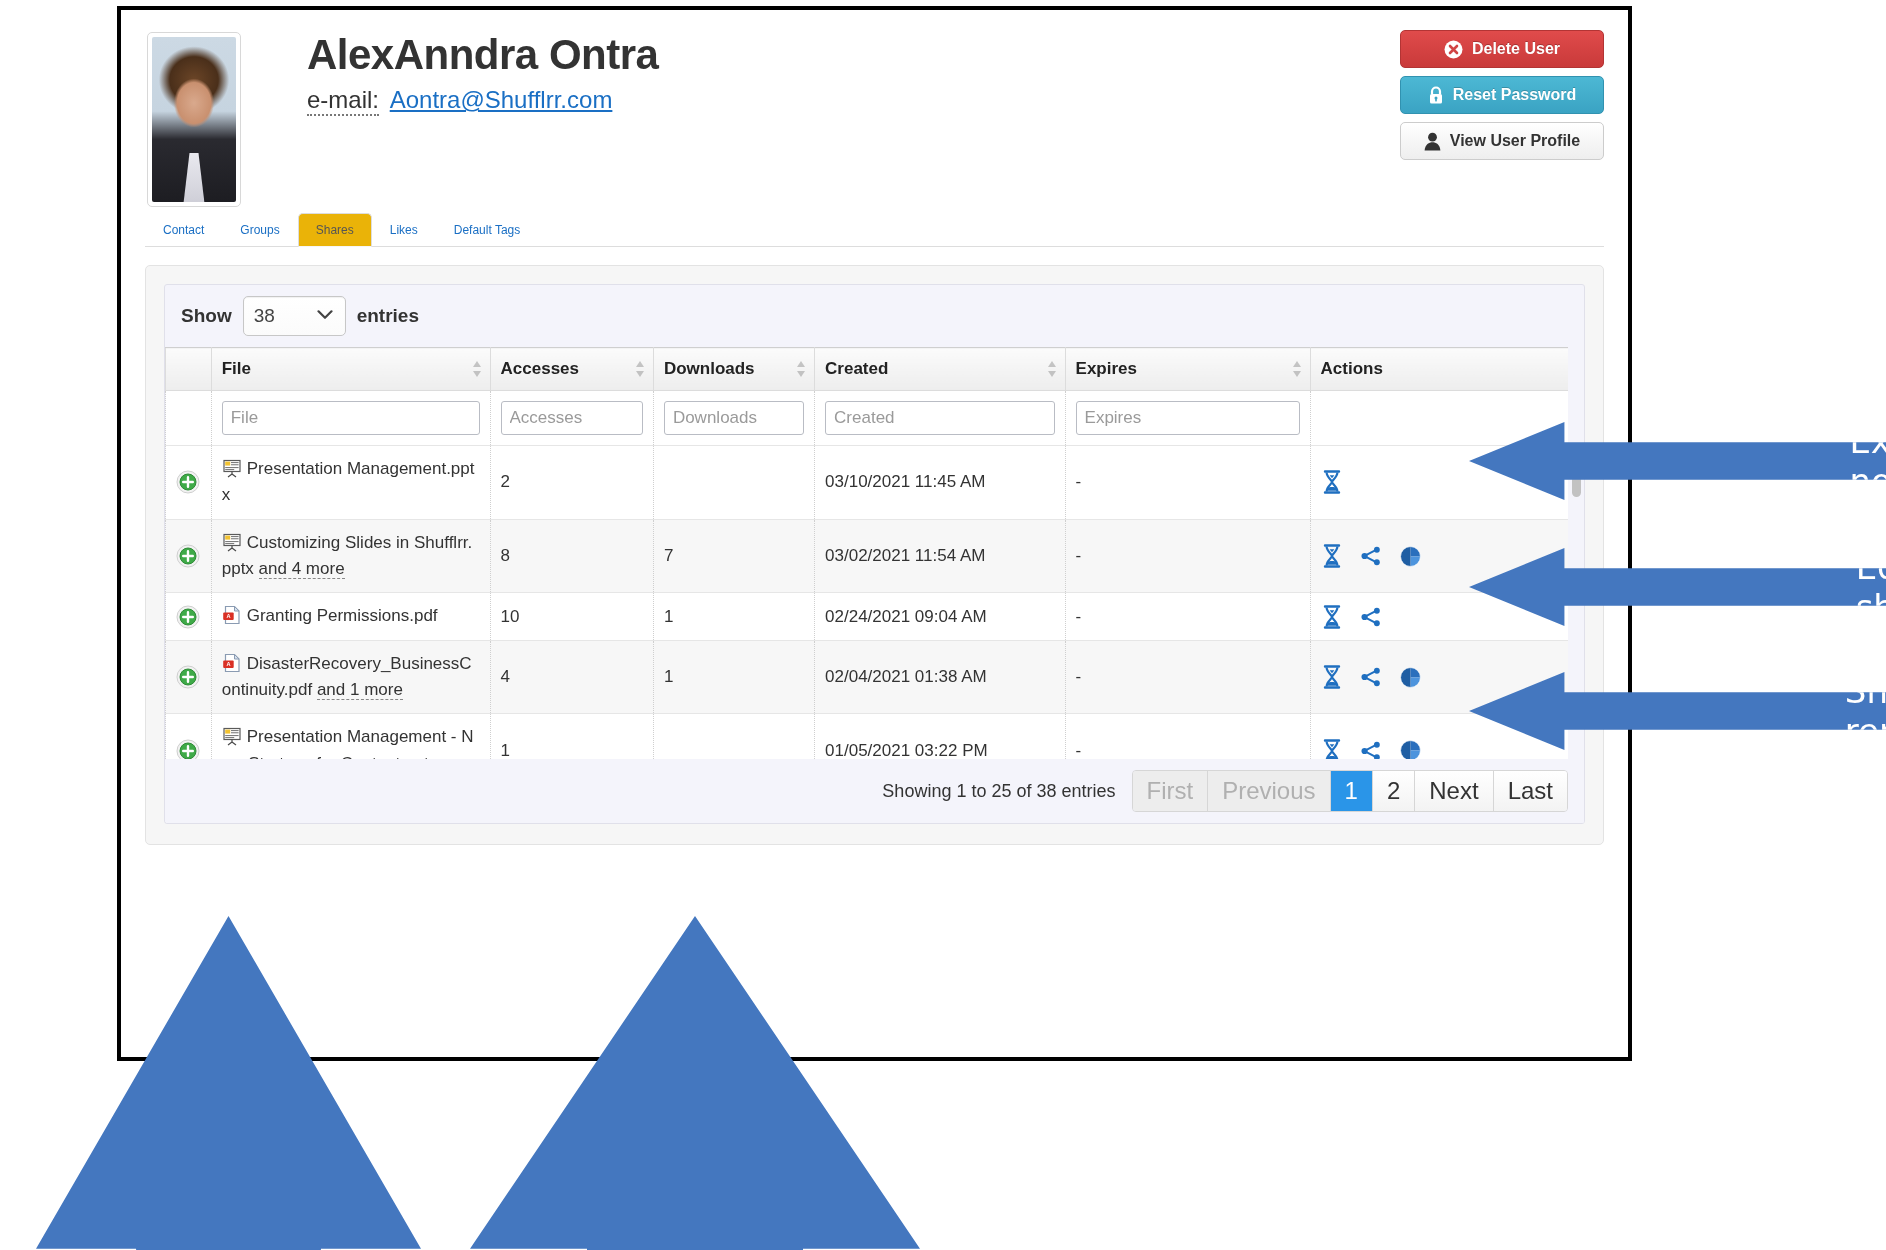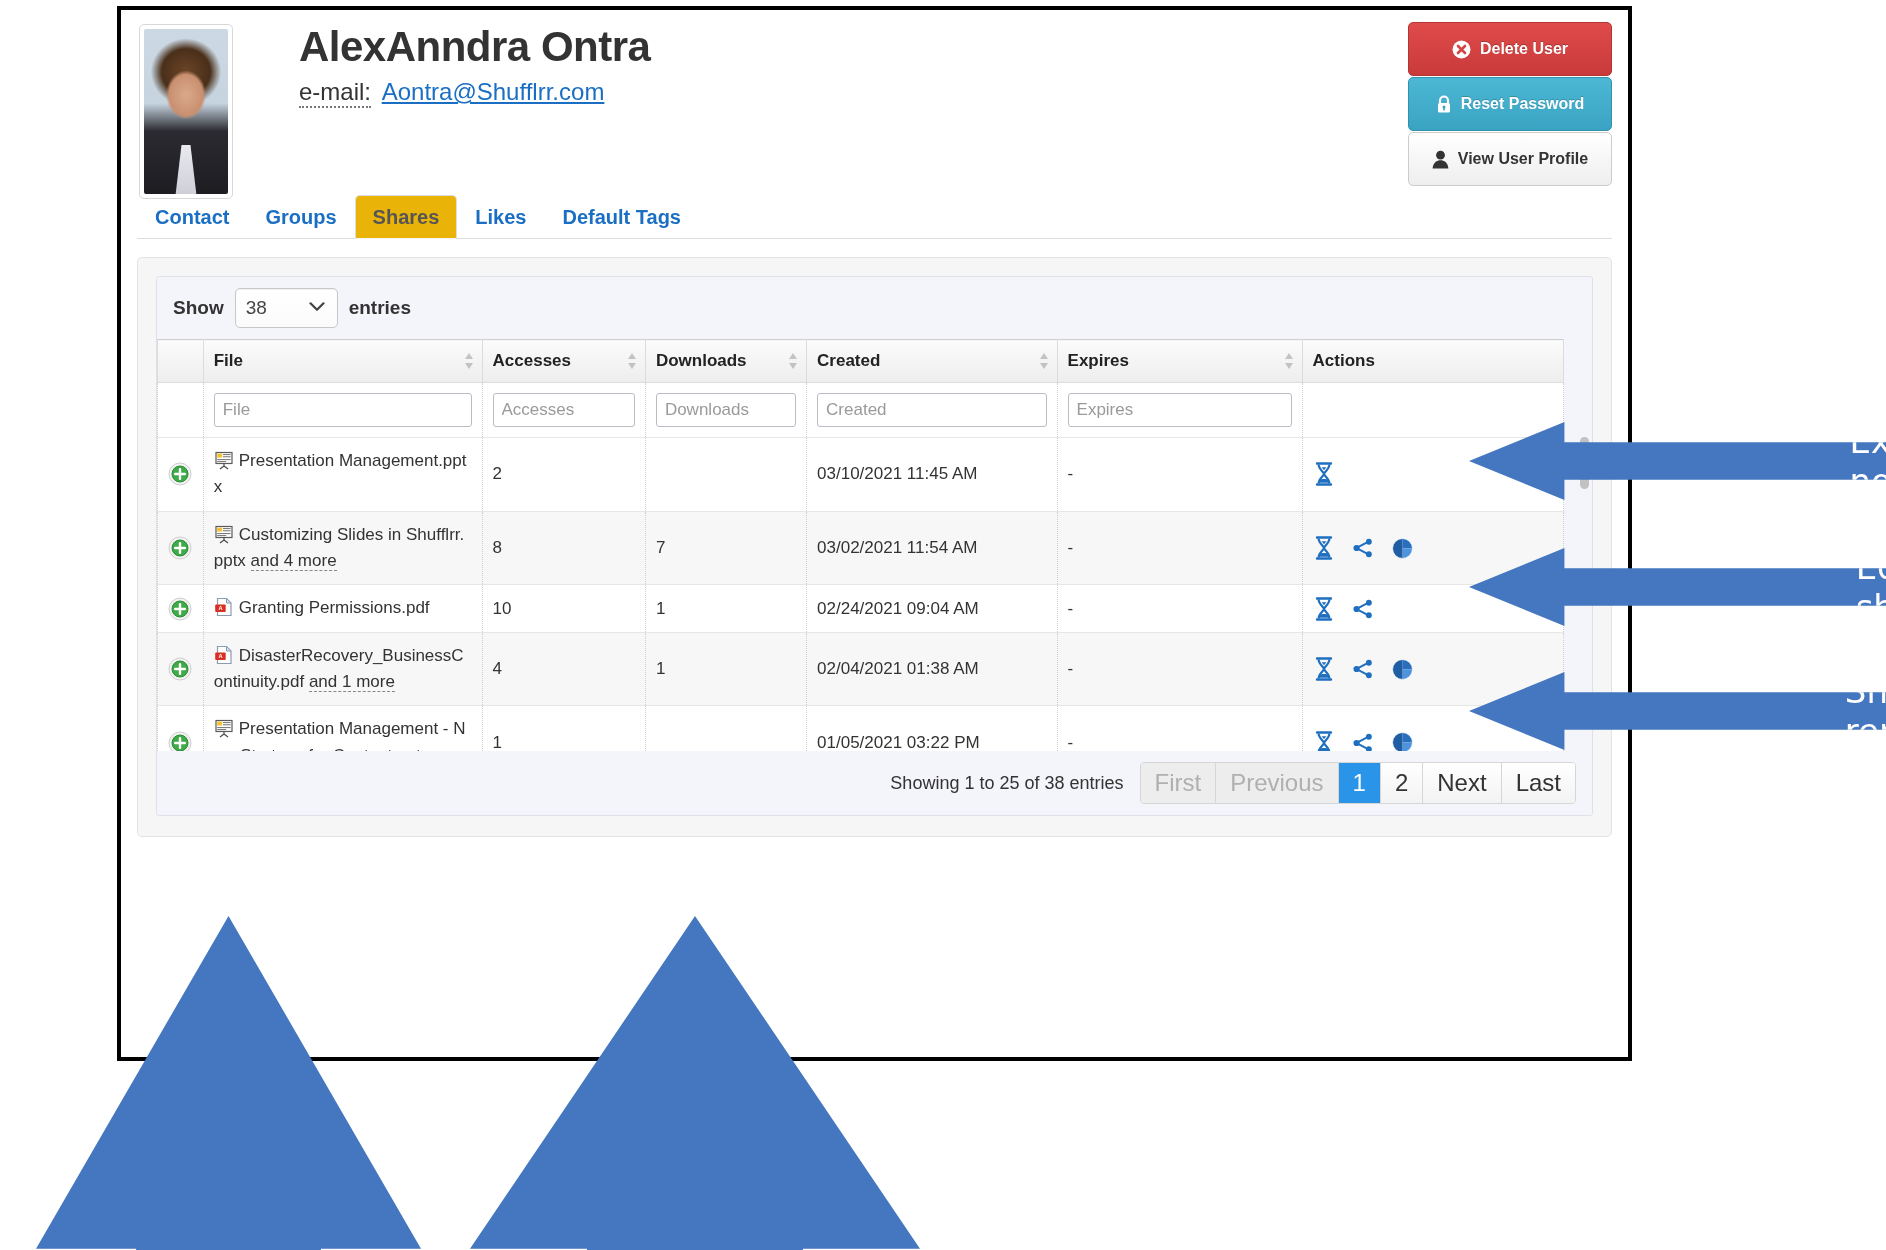--- a/index.html
+++ b/index.html
@@ -24,21 +24,21 @@
     height: 1055px;
     border: 4px solid #000000;
     box-sizing: border-box;
     background: #ffffff;
     overflow: hidden;
   }
   #app-inner {
     position: absolute;
     inset: 0;
     background: #ffffff;
-    padding: 0;
+    padding: 8px;
   }
 
   
   .header {
     position: relative;
     height: 186px;
   }
   .avatar-box {
     position: absolute;
     left: 18px;
@@ -109,22 +109,22 @@
     right: 16px;
     top: 12px;
     width: 204px;
   }
   .btn {
     display: flex;
     align-items: center;
     justify-content: center;
     gap: 9px;
     width: 100%;
-    height: 54px;
-    margin-bottom: 1px;
+    height: 38px;
+    margin-bottom: 8px;
     border-radius: 5px;
     font-size: 16px;
     font-weight: bold;
     box-sizing: border-box;
     cursor: pointer;
     user-select: none;
   }
   .btn-danger {
     background: linear-gradient(to bottom, #e04b4b 0%, #c93a3a 100%);
     border: 1px solid #b33434;
@@ -151,22 +151,22 @@
     border-bottom: 1px solid #dddddd;
     height: 42px;
   }
   .tabs {
     display: flex;
     align-items: flex-end;
     height: 42px;
     gap: 0;
   }
   .tab {
-    font-size: 20px;
-    font-weight: bold;
+    font-size: 12px;
+    font-weight: normal;
     color: #1a6fc4;
     padding: 9px 17px;
     cursor: pointer;
     border: 1px solid transparent;
     border-radius: 5px 5px 0 0;
     line-height: 1.2;
     margin-bottom: -1px;
     white-space: nowrap;
   }
   .tab.active {

